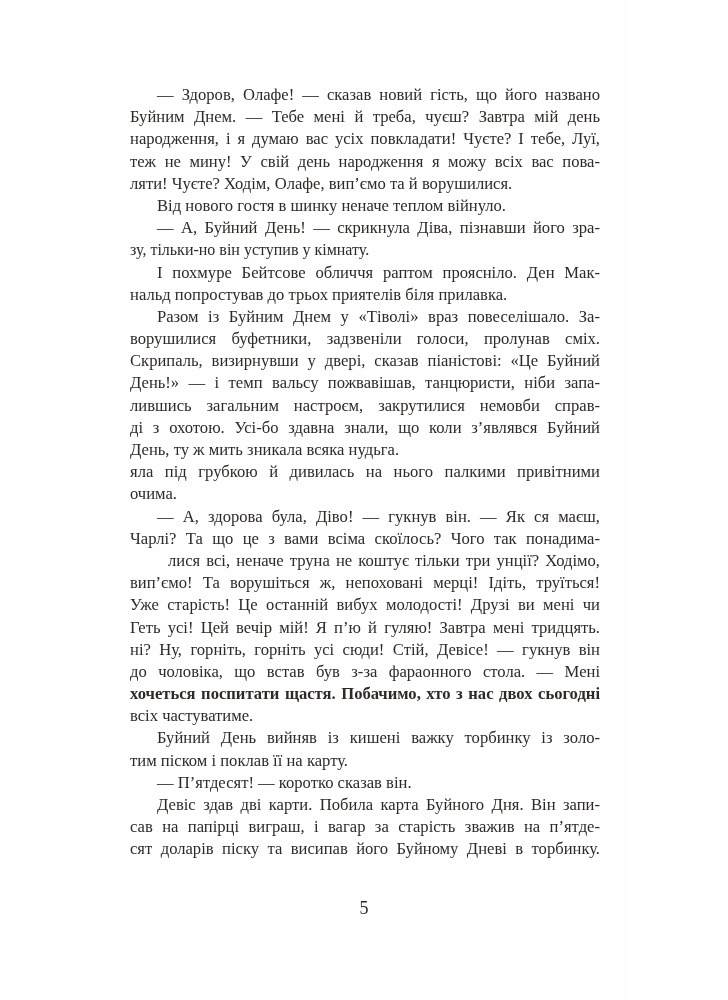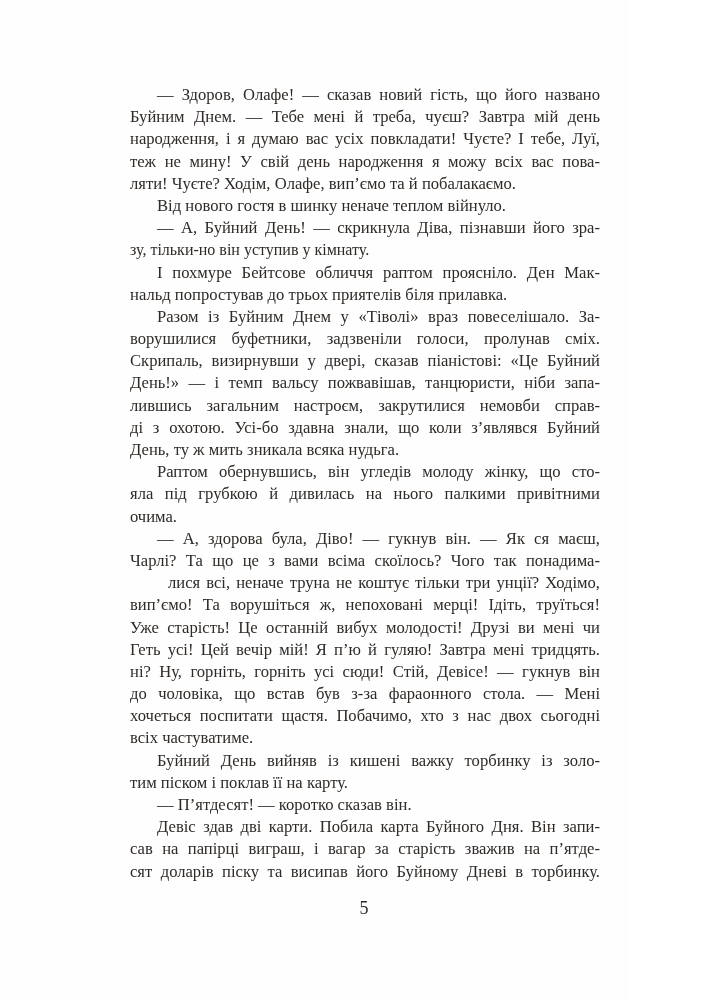--- a/index.html
+++ b/index.html
@@ -46,45 +46,44 @@
 </style>
 </head>
 <body>
 
 <div class="page">
   <div class="text-block" id="text-block">
       <span class="line indent" style="font-size: 16.6px;">— Здоров, Олафе! — сказав новий гість, що його названо</span>
       <span class="line" style="font-size: 16.6px;">Буйним Днем. — Тебе мені й треба, чуєш? Завтра мій день</span>
       <span class="line" style="font-size: 16.6px;">народження, і я думаю вас усіх повкладати! Чуєте? І тебе, Луї,</span>
       <span class="line" style="font-size: 16.6px;">теж не мину! У свій день народження я можу всіх вас пова-</span>
-      <span class="line last" style="font-size: 16.6px;">ляти! Чуєте? Ходім, Олафе, вип’ємо та й побалакаємо.</span>
+      <span class="line last" style="font-size: 16.6px;">ляти! Чуєте? Ходім, Олафе, вип’ємо та й ворушилися.</span>
       <span class="line indent last" style="font-size: 16.6px;">Від нового гостя в шинку неначе теплом війнуло.</span>
       <span class="line indent" style="font-size: 16.6px;">— А, Буйний День! — скрикнула Діва, пізнавши його зра-</span>
       <span class="line last" style="font-size: 16px;">зу, тільки-но він уступив у кімнату.</span>
       <span class="line indent" style="font-size: 16.6px;">І похмуре Бейтсове обличчя раптом прояснiло. Ден Мак-</span>
       <span class="line last" style="font-size: 16.6px;">нальд попростував до трьох приятелів біля прилавка.</span>
       <span class="line indent" style="font-size: 16.6px;">Разом із Буйним Днем у «Тіволі» враз повеселішало. За-</span>
       <span class="line" style="font-size: 16.6px;">ворушилися буфетники, задзвеніли голоси, пролунав сміх.</span>
       <span class="line" style="font-size: 16.6px;">Скрипаль, визирнувши у двері, сказав піаністові: «Це Буйний</span>
       <span class="line" style="font-size: 16.6px;">День!» — і темп вальсу пожвавішав, танцюристи, ніби запа-</span>
       <span class="line" style="font-size: 16.6px;">лившись загальним настроєм, закрутилися немовби справ-</span>
       <span class="line" style="font-size: 16.6px;">ді з охотою. Усі-бо здавна знали, що коли з’являвся Буйний</span>
       <span class="line last" style="font-size: 16.6px;">День, ту ж мить зникала всяка нудьга.</span>
-      <span class="line indent" style="font-size: 16.6px;">Раптом обернувшись, він угледів молоду жінку, що сто-</span>
       <span class="line" style="font-size: 16.6px;">яла під грубкою й дивилась на нього палкими привітними</span>
       <span class="line last" style="font-size: 16.6px;">очима.</span>
       <span class="line indent" style="font-size: 16.6px;">— А, здорова була, Діво! — гукнув він. — Як ся маєш,</span>
       <span class="line" style="font-size: 16.6px;">Чарлі? Та що це з вами всіма скоїлось? Чого так понадима-</span>
       <span class="line" style="font-size: 16.6px; margin-left: 38px;">лися всі, неначе труна не коштує тільки три унції? Ходімо,</span>
       <span class="line" style="font-size: 16.6px;">вип’ємо! Та ворушіться ж, непоховані мерці! Ідіть, труїться!</span>
       <span class="line" style="font-size: 16.6px;">Уже старість! Це останній вибух молодості! Друзі ви мені чи</span>
       <span class="line" style="font-size: 16.6px;">Геть усі! Цей вечір мій! Я п’ю й гуляю! Завтра мені тридцять.</span>
       <span class="line" style="font-size: 16.6px;">ні? Ну, горніть, горніть усі сюди! Стій, Девісе! — гукнув він</span>
       <span class="line" style="font-size: 16.6px;">до чоловіка, що встав був з-за фараонного стола. — Мені</span>
-      <span class="line" style="font-size: 16.6px;">хочеться поспитати щастя. Побачимо, хто з нас двох сьогодні</span>
+      <span class="line" style="font-size: 16.6px; font-weight: bold;">хочеться поспитати щастя. Побачимо, хто з нас двох сьогодні</span>
       <span class="line last" style="font-size: 16.6px;">всіх частуватиме.</span>
       <span class="line indent" style="font-size: 16.6px;">Буйний День вийняв із кишені важку торбинку із золо-</span>
       <span class="line last" style="font-size: 16.6px;">тим піском і поклав її на карту.</span>
       <span class="line indent last" style="font-size: 16.6px;">— П’ятдесят! — коротко сказав він.</span>
       <span class="line indent" style="font-size: 16.6px;">Девіс здав дві карти. Побила карта Буйного Дня. Він запи-</span>
       <span class="line" style="font-size: 16.6px;">сав на папірці виграш, і вагар за старість зважив на п’ятде-</span>
       <span class="line" style="font-size: 16.6px;">сят доларів піску та висипав його Буйному Дневі в торбинку.</span>
     </div>
   <div class="page-number">5</div>
 </div>

